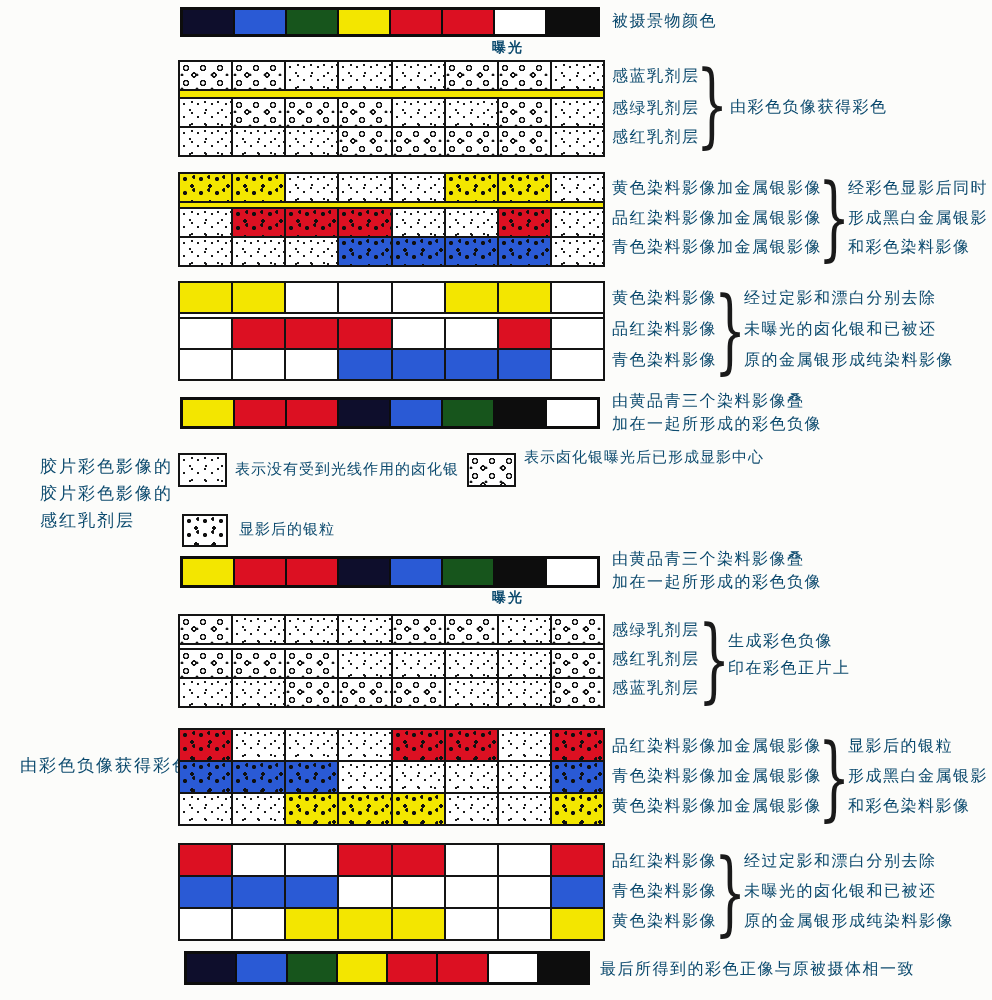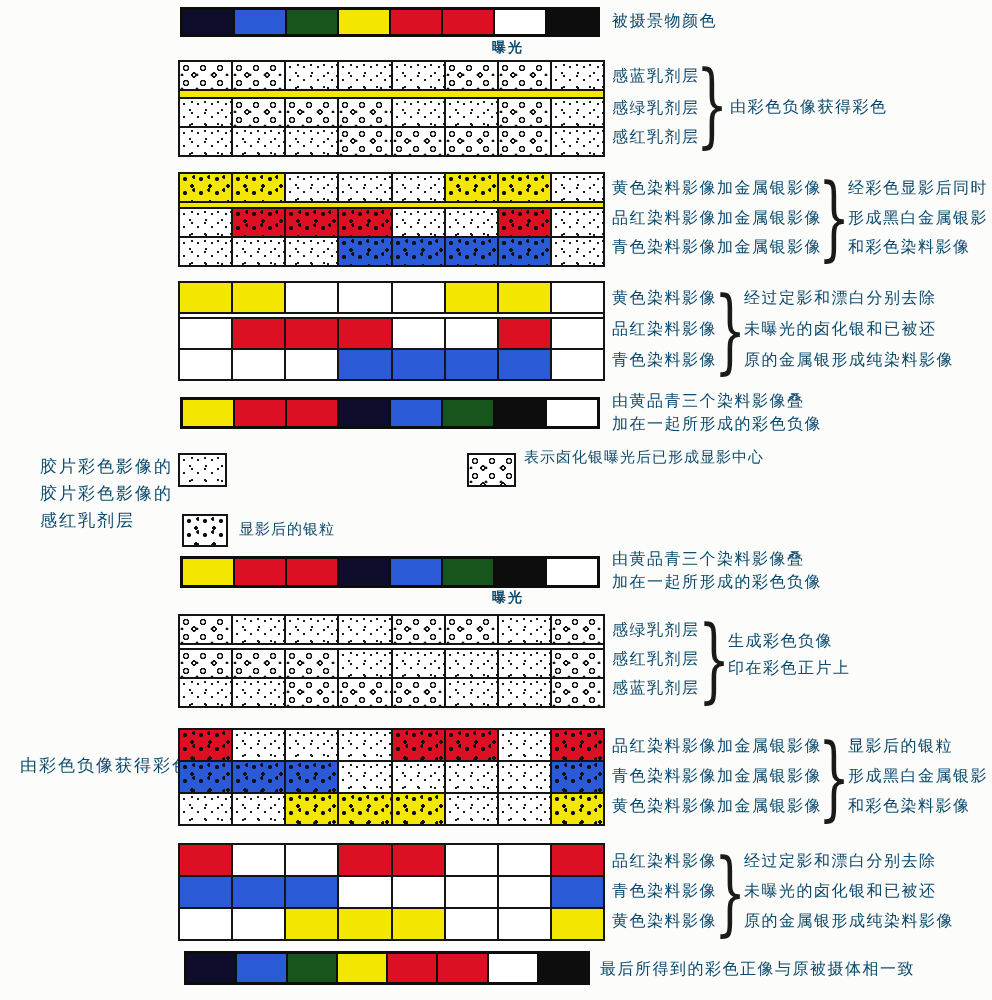--- a/index.html
+++ b/index.html
@@ -268,20 +268,21 @@
       <div class="cell c-green"></div>
       <div class="cell c-black"></div>
       <div class="cell c-white"></div>
     </div>
   <div class="t" id="note-nb-0">由黄品青三个染料影像叠</div>
   <div class="t" id="note-nb-1">加在一起所形成的彩色负像</div>
 
   <div class="swatch" id="legend-u-box">
       <div class="cell p-u"></div>
     </div>
+  <div class="t small" id="legend-u-text">表示没有受到光线作用的卤化银</div>
   <div class="swatch" id="legend-e-box">
       <div class="cell p-e"></div>
     </div>
   <div class="t small" id="legend-e-text">表示卤化银曝光后已形成显影中心</div>
   <div class="swatch" id="legend-g-box">
       <div class="cell c-white p-g"></div>
     </div>
   <div class="t small" id="legend-g-text">显影后的银粒</div>
 
   <div class="bar" id="pos-bar">

